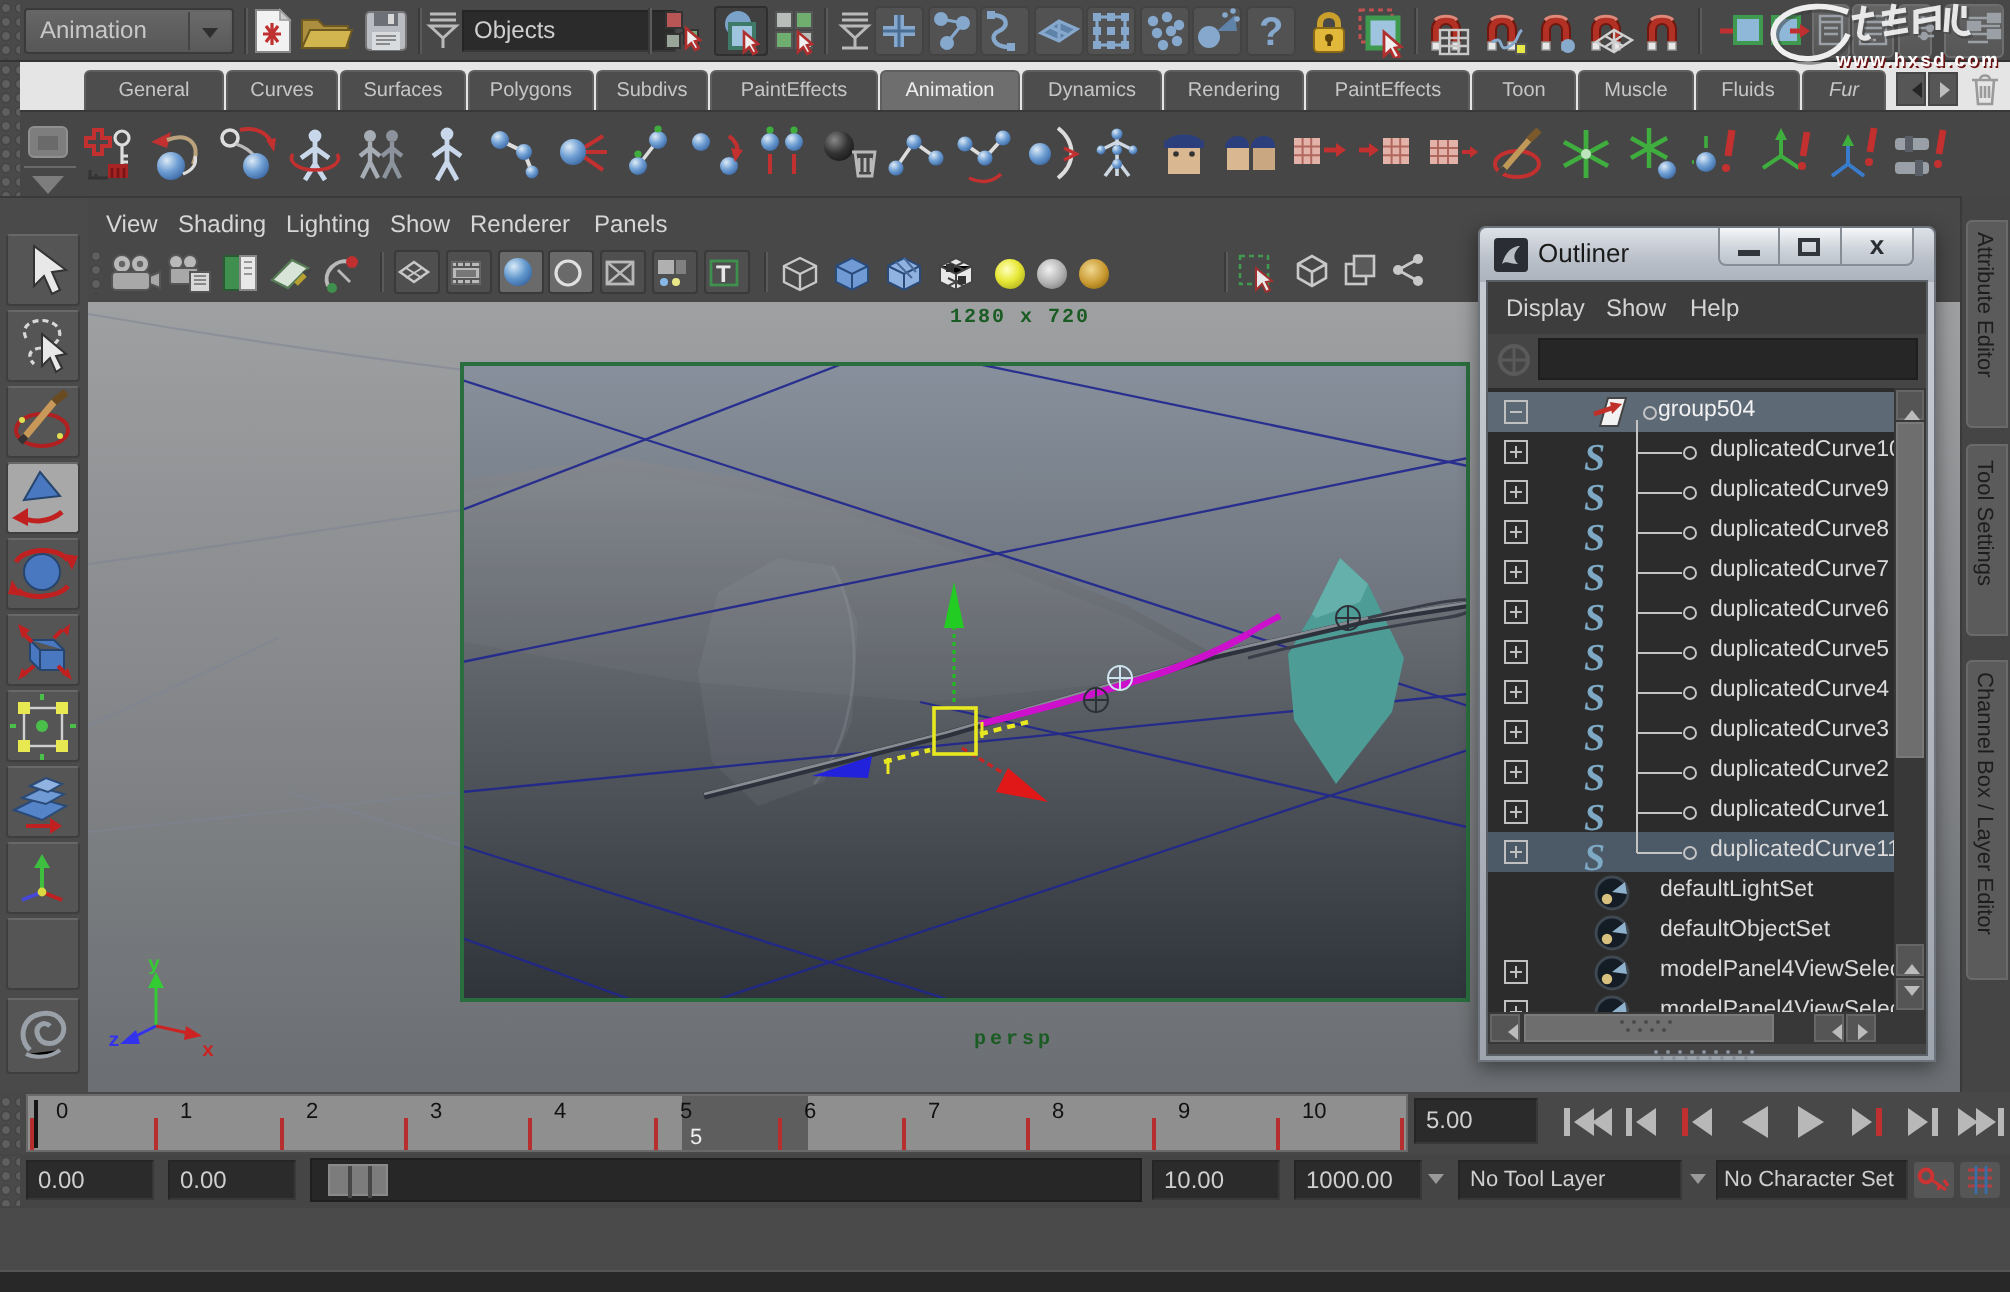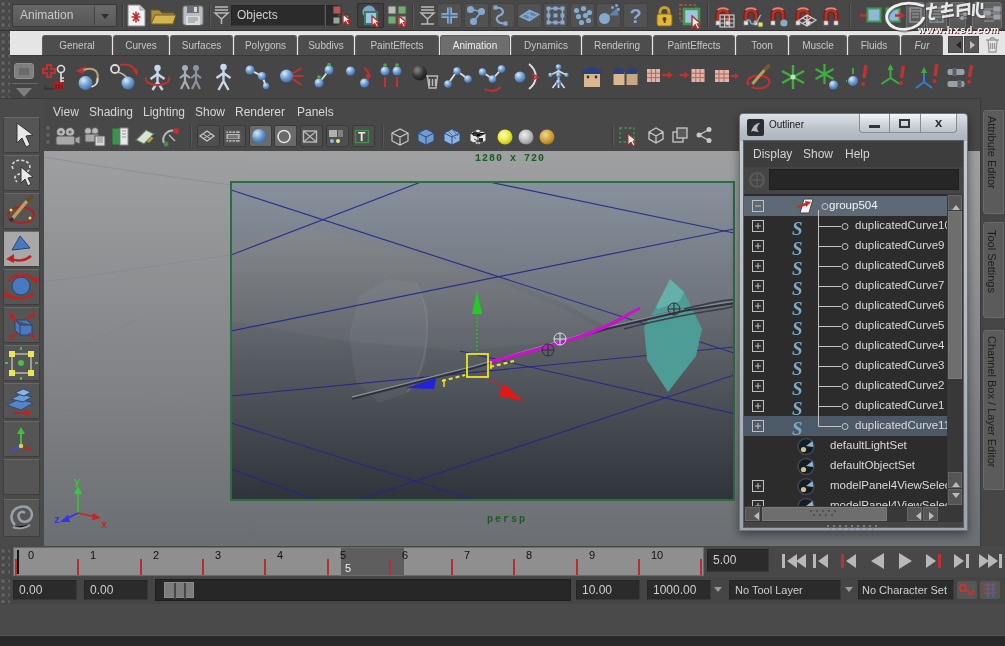--- a/index.html
+++ b/index.html
@@ -815,21 +815,21 @@
   <div class="abs" style="left:5px;top:238px;writing-mode:vertical-rl;font-size:11px;color:#1d1d1d;">Channel Box / Layer Editor</div>
 </div>
 
 <div class="abs" id="outliner" style="left:739px;top:113px;width:229px;height:418px;background:linear-gradient(#c9ced6,#9ea4ad);border:1px solid #6e747c;border-radius:4px 4px 0 0;box-shadow:0 3px 10px rgba(0,0,0,0.45);">
 
   <div class="abs" style="left:0;top:0;width:227px;height:27px;background:linear-gradient(#dde2e8,#b9bfc8 60%,#adb3bd);border-radius:4px 4px 0 0;">
     <svg class="abs" style="left:7px;top:5px;" width="17" height="17">
           <rect x="0" y="0" width="17" height="17" rx="2" fill="#2a2d33"></rect>
           <path d="M4,13 C6,6 10,4 13,4 C10,7 9,10 12,13 C8,13 6,11 4,13Z" fill="#b8bdc4"></path>
         </svg>
-    <span class="abs" style="left:29px;top:5px;font-size:10px;color:#1a1a1a;">Outliner</span>
+    <span class="abs" style="left:29px;top:5px;font-size:13px;color:#1a1a1a;">Outliner</span>
     <div class="abs" style="left:119px;top:0;width:100px;height:20px;display:flex;">
       <div style="width:31px;height:19px;background:linear-gradient(#f5f7f9,#cfd5dc 55%,#bcc3cb);border:1px solid #878d95;border-top:none;border-radius:0 0 0 4px;position:relative;">
             <div style="position:absolute;left:9px;top:11px;width:11px;height:3px;background:#31363c;"></div>
           </div>
       <div style="width:31px;height:19px;background:linear-gradient(#f5f7f9,#cfd5dc 55%,#bcc3cb);border:1px solid #878d95;border-top:none;border-left:none;position:relative;">
             <div style="position:absolute;left:9px;top:5px;width:11px;height:9px;border:2px solid #31363c;"></div>
           </div>
       <div style="width:36px;height:19px;background:linear-gradient(#f5f7f9,#cfd5dc 55%,#bcc3cb);border:1px solid #878d95;border-top:none;border-left:none;border-radius:0 0 4px 0;position:relative;font-weight:bold;color:#2a2e33;text-align:center;font-size:13px;line-height:17px;">x</div>
     </div>
   </div>

